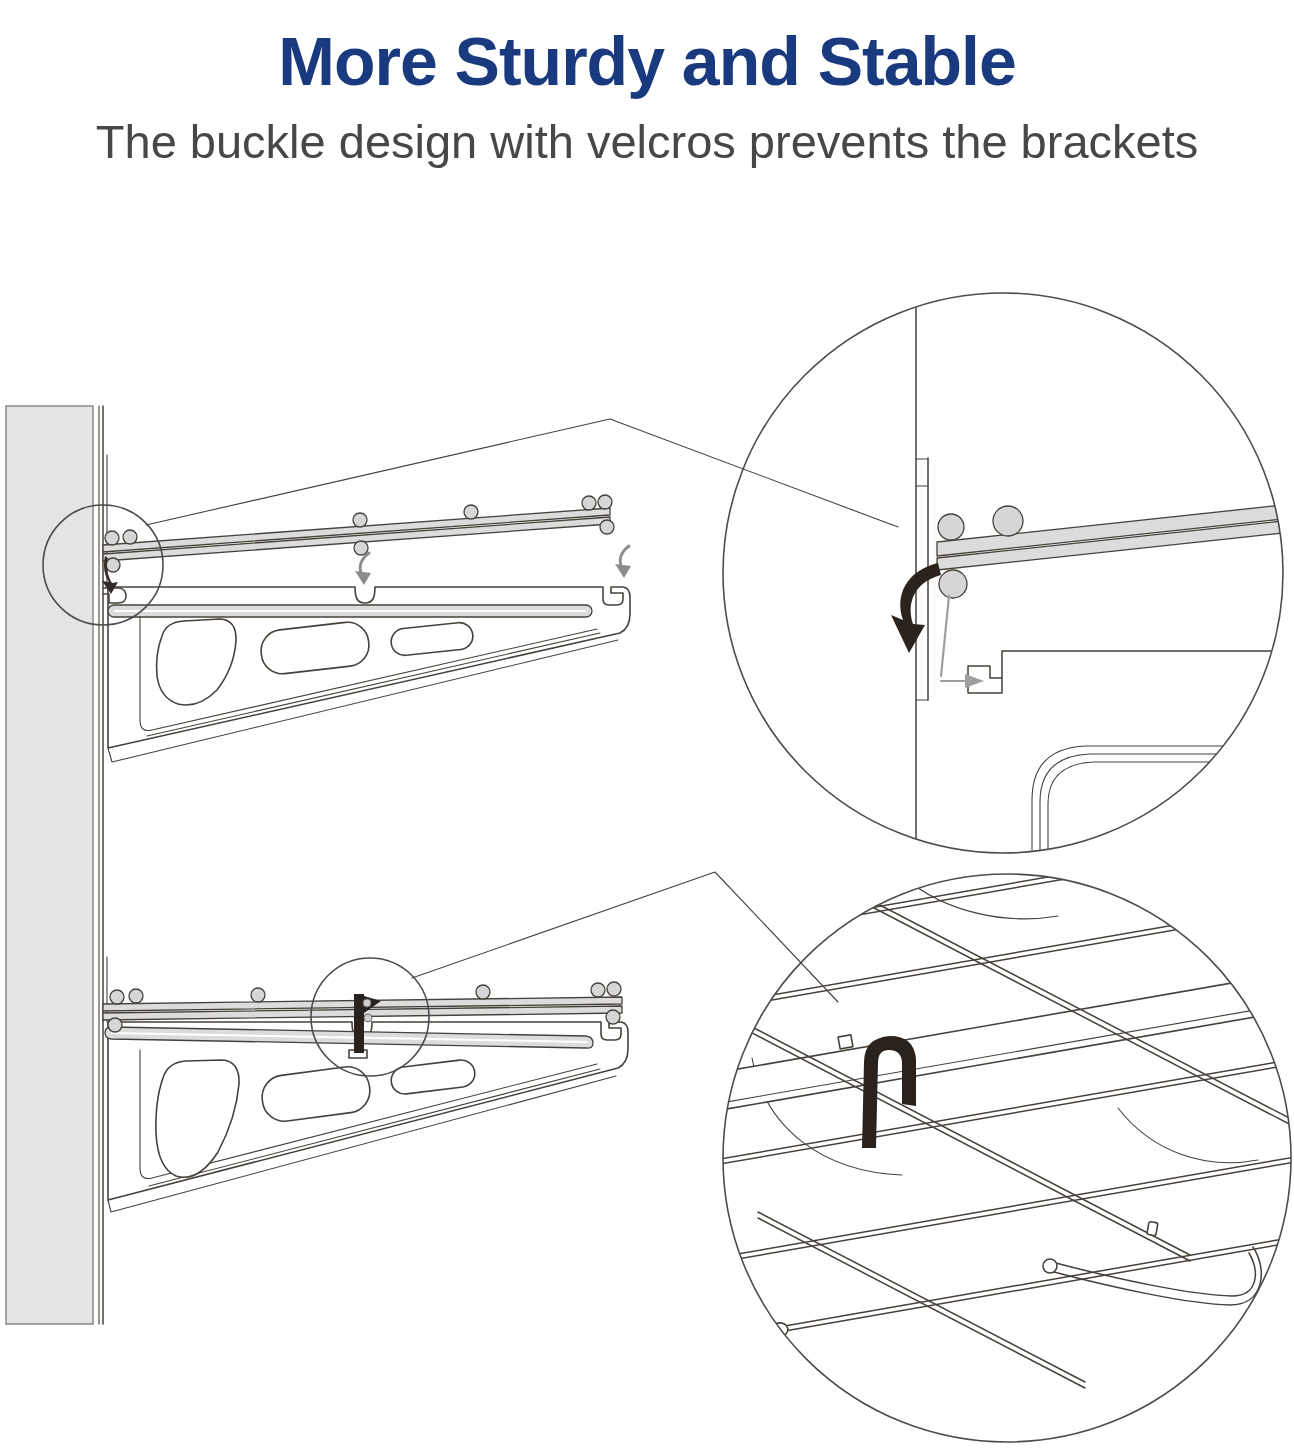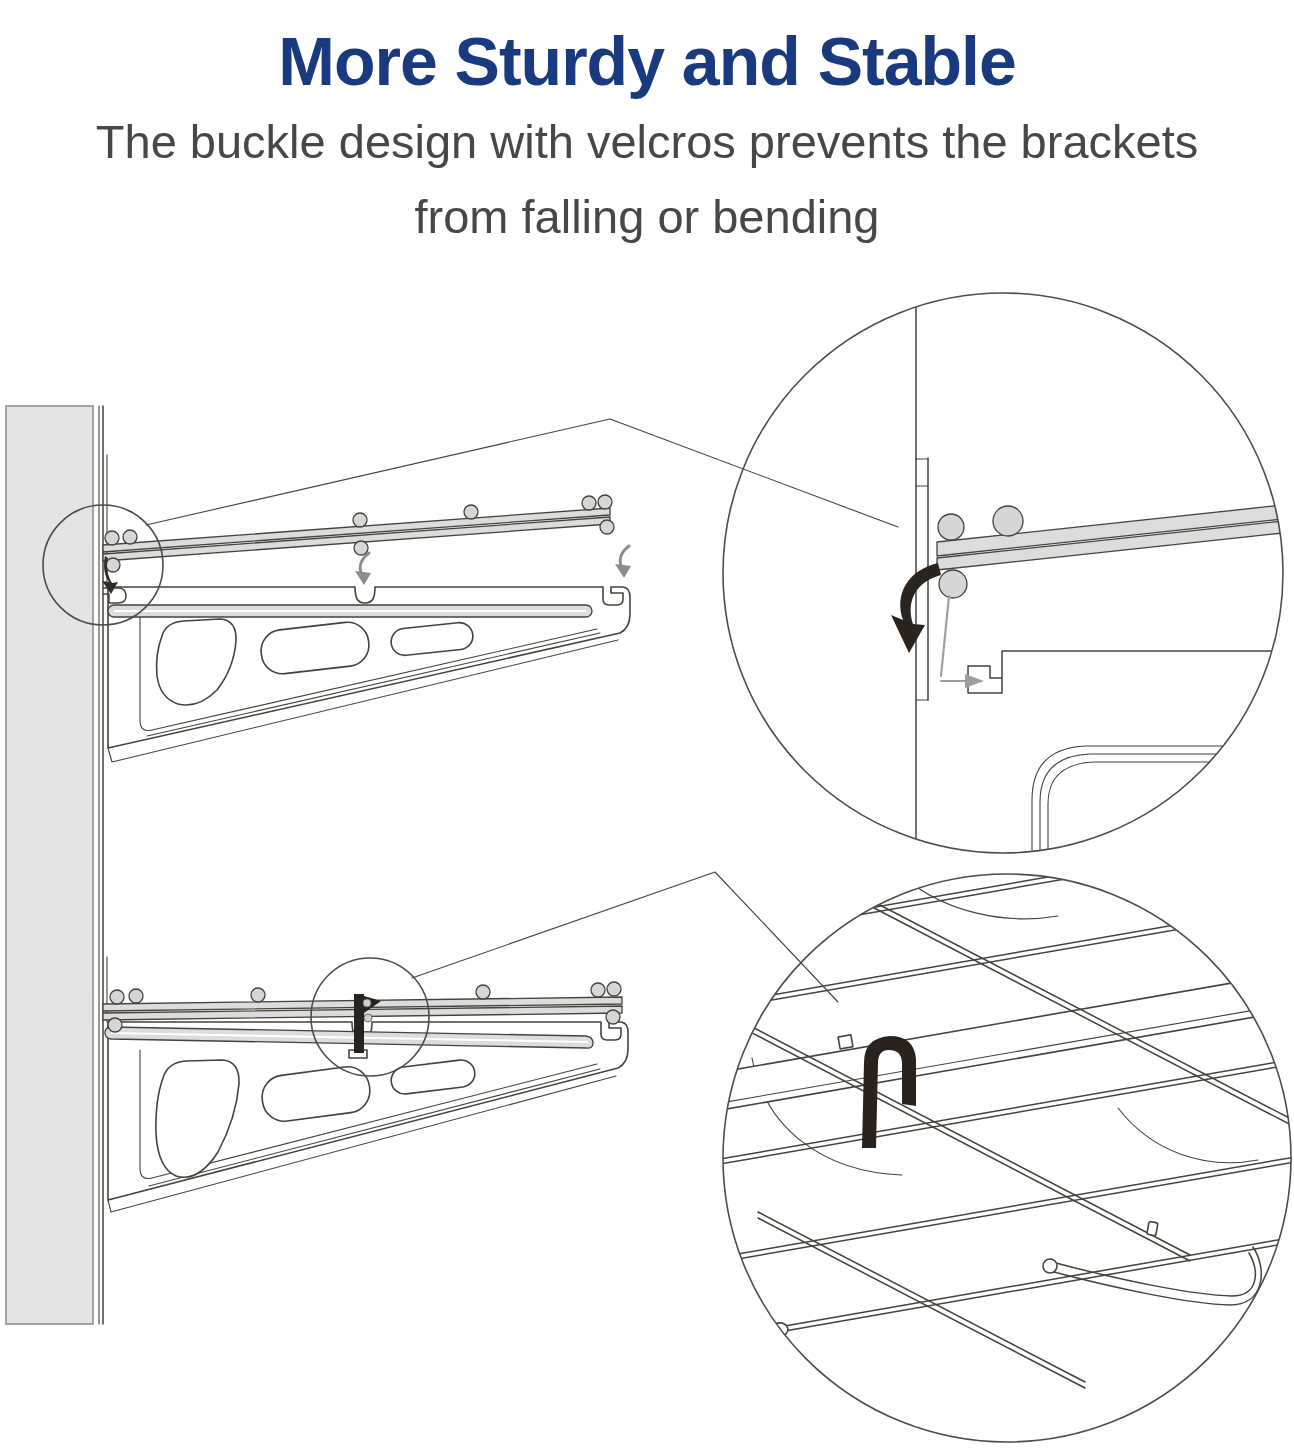--- a/index.html
+++ b/index.html
@@ -24,21 +24,20 @@
   .wfill{fill:#fff;stroke:none;}
 </style>
 </head>
 <body>
 
 <div id="stage">
 
   <div class="hdr" id="title" style="color: rgb(26, 58, 128);">More Sturdy and Stable</div>
   <div class="hdr" id="subtitle" style="color: rgb(71, 71, 71);">
     <div>The buckle design with velcros prevents the brackets</div>
-    <div>from falling or bending</div>
   </div>
 
   <svg width="1294" height="1448" viewBox="0 0 1294 1448">
     <defs>
       <clipPath id="cTop">
           <circle cx="1003" cy="573" r="280"></circle>
         </clipPath>
       <clipPath id="cBot">
           <circle cx="1007" cy="1158" r="284"></circle>
         </clipPath>

